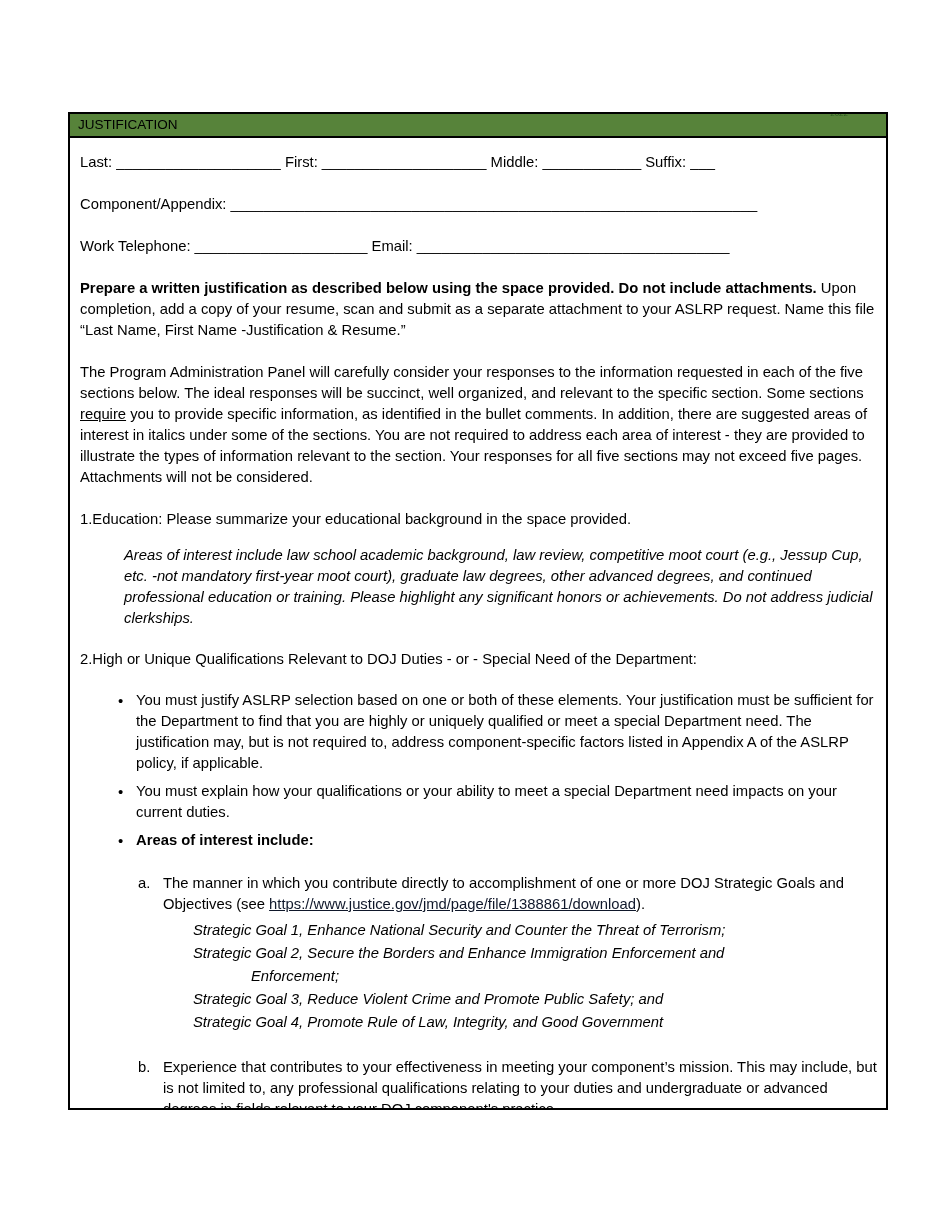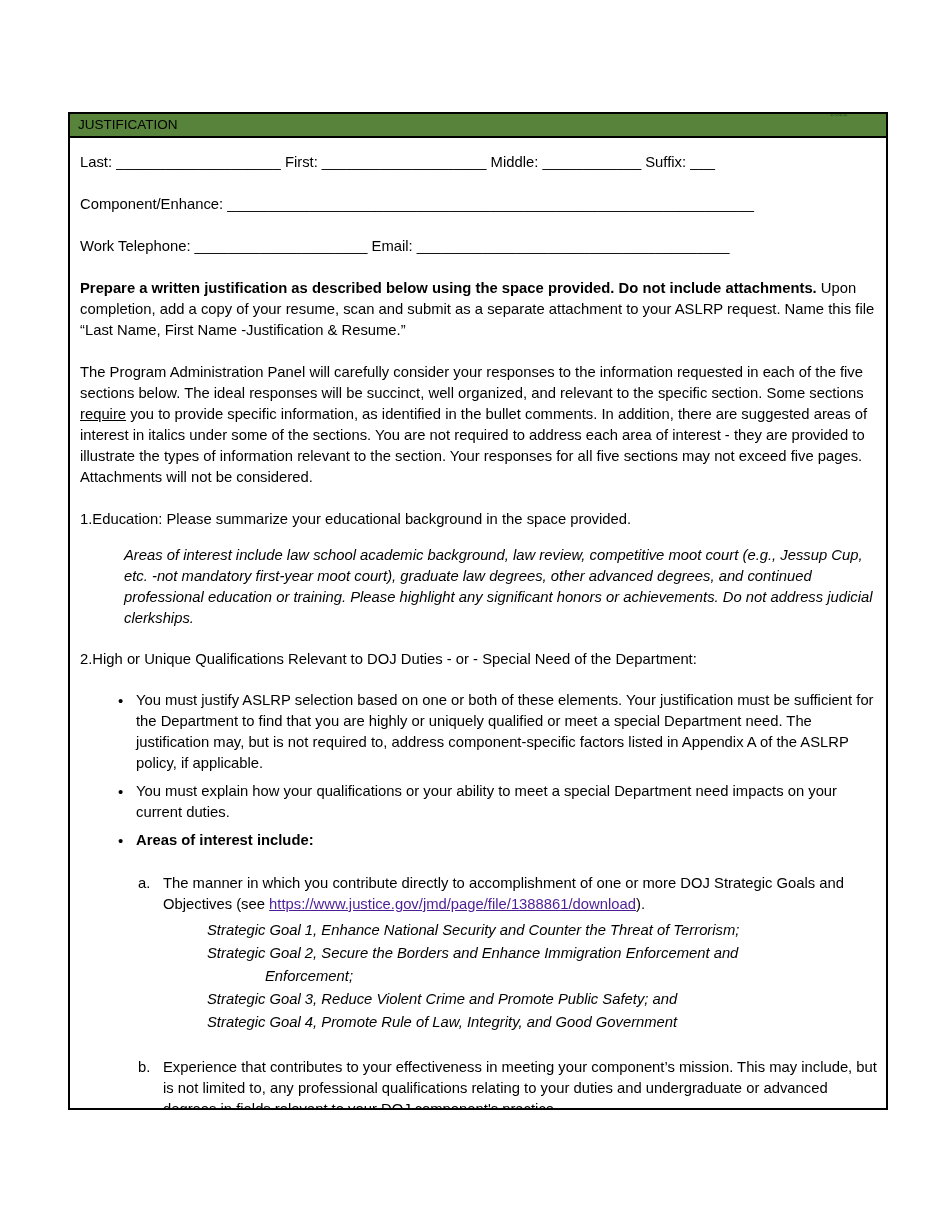--- a/index.html
+++ b/index.html
@@ -66,46 +66,46 @@
   .bullet-text { flex: 1; }
   .alpha-item { display: flex; margin-top: 21px; }
   .alpha-marker {
     width: 25px;
     margin-left: 58px;
     flex: 0 0 auto;
   }
   .alpha-text { flex: 1; }
   .goals-block {
     margin-top: 4px;
-    margin-left: 44px;
+    margin-left: 30px;
     font-style: italic;
     line-height: 23px;
   }
   .goal-indent2 { margin-left: 58px; }
   a.doc-link {
-    color: #4c1d95;
+    color: #0f172a;
     text-decoration: underline;
     cursor: pointer;
   }
 </style>
 </head>
 <body>
 
 <div class="sheet">
   <div class="doc-box">
 
     <div class="doc-header">
       <span>JUSTIFICATION</span>
       <span class="year-mark">2022</span>
     </div>
 
     <div class="doc-content">
 
       <div class="form-line" style="margin-top:8px">Last: ____________________ First: ____________________ Middle: ____________ Suffix: ___</div>
-      <div class="form-line">Component/Enhance: ________________________________________________________________</div>
+      <div class="form-line">Component/Appendix: ________________________________________________________________</div>
       <div class="form-line">Work Telephone: _____________________ Email: ______________________________________</div>
 
       <div class="para">
         <span class="bold">Prepare a written justification as described below using the space provided. Do not include attachments.</span><span> Upon completion, add a copy of your resume, scan and submit as a separate attachment to your ASLRP request. Name this file “Last Name, First Name -Justification &amp; Resume.”</span>
       </div>
 
       <div class="para">
         <span>The Program Administration Panel will carefully consider your responses to the information requested in each of the five sections below. The ideal responses will be succinct, well organized, and relevant to the specific section. Some sections </span><span class="u">require</span><span> you to provide specific information, as identified in the bullet comments. In addition, there are suggested areas of interest in italics under some of the sections. You are not required to address each area of interest - they are provided to illustrate the types of information relevant to the section. Your responses for all five sections may not exceed five pages. Attachments will not be considered.</span>
       </div>
 

